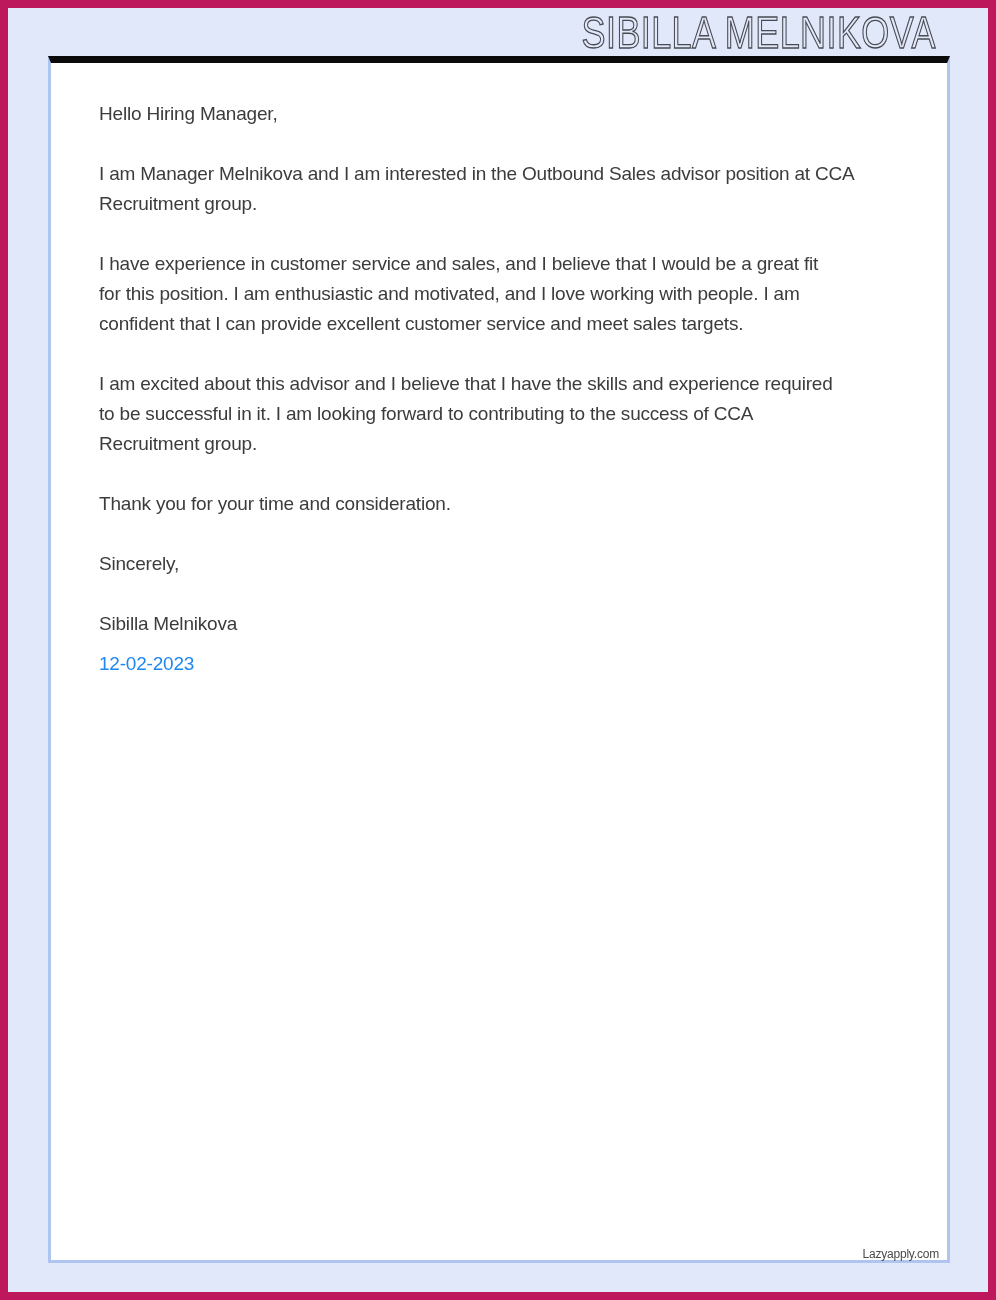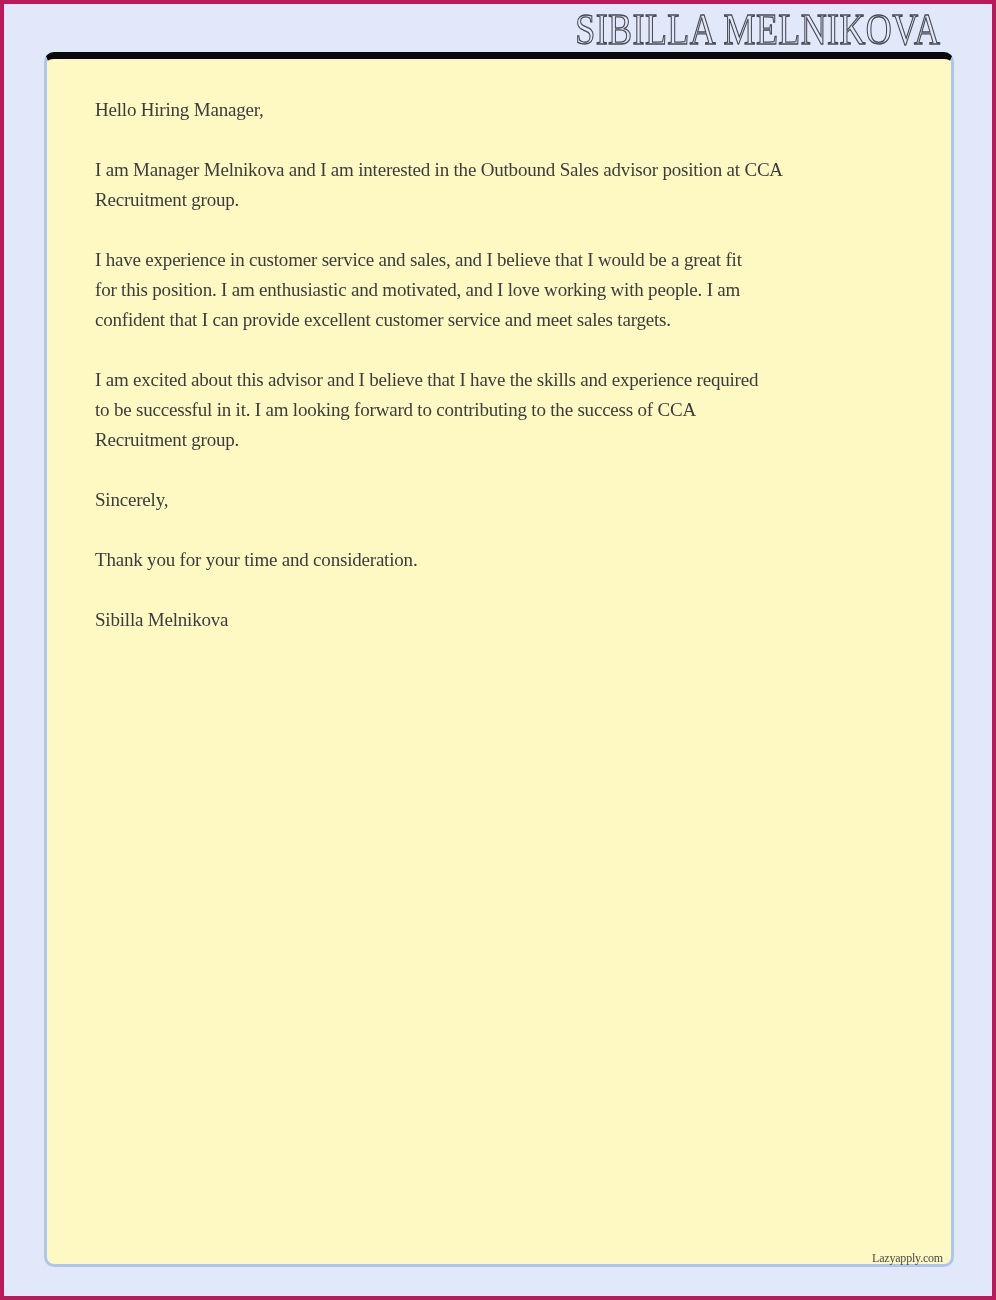--- a/index.html
+++ b/index.html
@@ -10,24 +10,23 @@
   body {
     width: 996px;
     height: 1300px;
     font-family: "Liberation Sans", "DejaVu Sans", sans-serif;
   }
   .frame {
     position: relative;
     width: 996px;
     height: 1300px;
     box-sizing: border-box;
-    border: 4px solid #be185d;
+    border: 8px solid #be185d;
     background: #e0e8fa;
     overflow: hidden;
-    font-family: Liberation Serif, serif;
   }
   .header {
     position: absolute;
     top: 0;
     right: 52px;
     height: 48px;
     display: flex;
     align-items: flex-end;
   }
   .page-title {
@@ -41,26 +40,25 @@
     white-space: nowrap;
     transform: scaleX(0.8);
     transform-origin: right bottom;
   }
   .document {
     position: absolute;
     left: 40px;
     right: 38px;
     top: 48px;
     bottom: 29px;
-    background: #fef9c3;
+    background: #ffffff;
     border-top: 7px solid #0a0a0a;
     border-left: 3px solid #aec5ef;
     border-right: 3px solid #aec5ef;
     border-bottom: 3px solid #aec5ef;
-    border-radius: 10px;
   }
   .letter-body {
     padding: 36px 46px 0 48px;
     font-size: 19px;
     line-height: 30px;
     letter-spacing: -0.2px;
     color: #3c3c3c;
   }
   .letter-body p {
     margin: 0 0 30px 0;
@@ -96,21 +94,22 @@
     <div class="letter-body">
       <p>Hello Hiring Manager,</p>
       <p>I am Manager Melnikova and I am interested in the Outbound Sales advisor position at CCA
 Recruitment group.</p>
       <p>I have experience in customer service and sales, and I believe that I would be a great fit
 for this position. I am enthusiastic and motivated, and I love working with people. I am
 confident that I can provide excellent customer service and meet sales targets.</p>
       <p>I am excited about this advisor and I believe that I have the skills and experience required
 to be successful in it. I am looking forward to contributing to the success of CCA
 Recruitment group.</p>
+      <p>Thank you for your time and consideration.</p>
       <p>Sincerely,</p>
-      <p>Thank you for your time and consideration.</p>
       <p class="signature">Sibilla Melnikova</p>
+      <p class="date">12-02-2023</p>
     </div>
 
     <div class="watermark">Lazyapply.com</div>
   </div>
 
 </div>
 
 </body></html>

